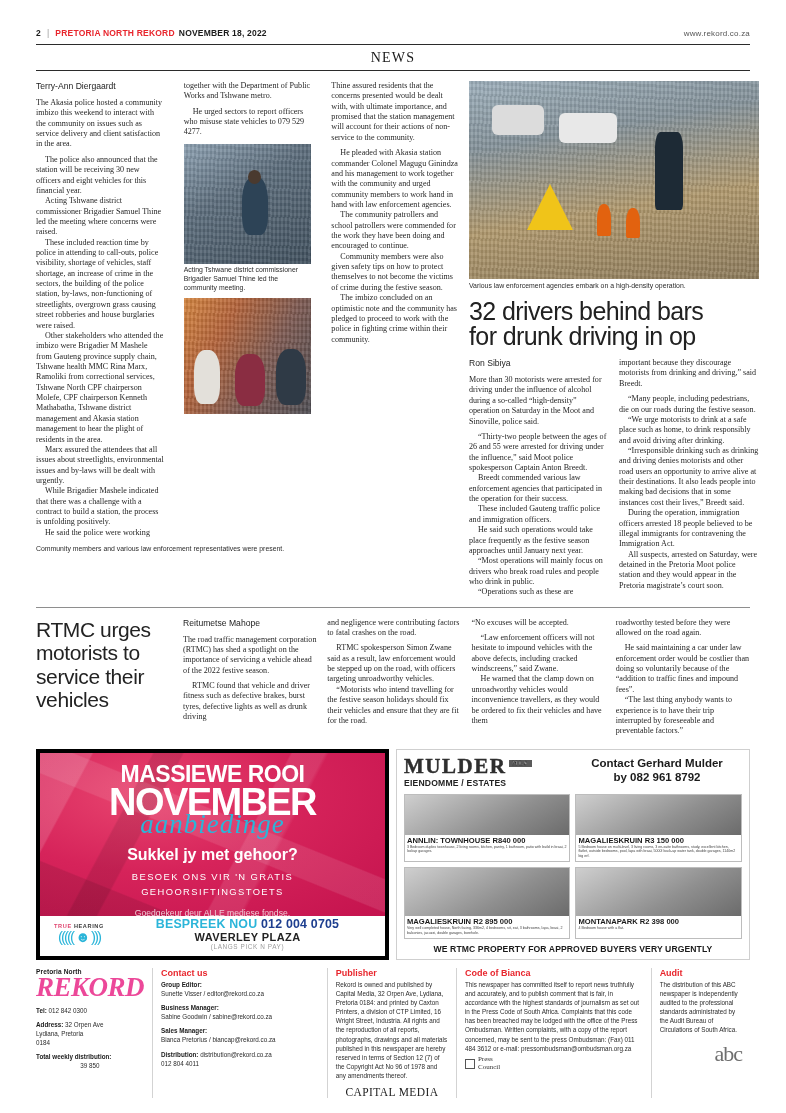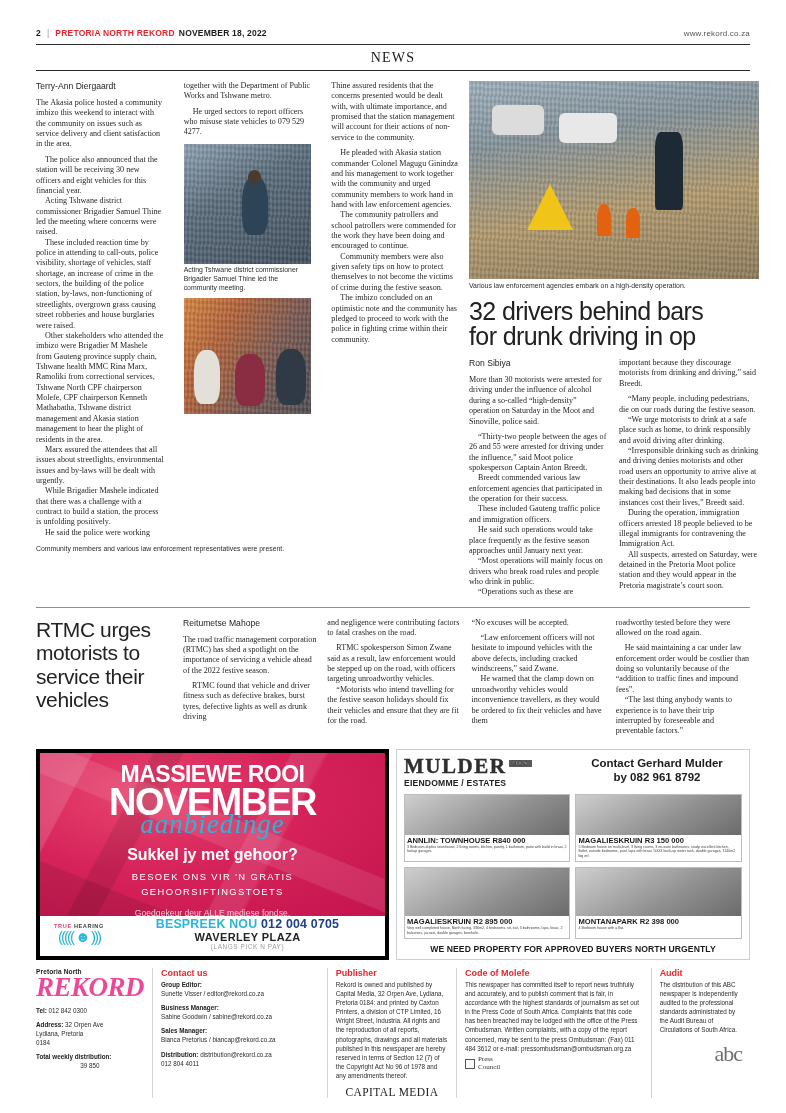--- a/index.html
+++ b/index.html
@@ -415,21 +415,21 @@
           <div class="mu-ttl">MAGALIESKRUIN R2 895 000</div>
           <div class="mu-desc">Very well completed house, North facing, 336m2, 4 bedrooms, sit, eat, 3 bathrooms, lapa, braai, 2 balconies, jacuzzi, double garages, borehole.</div>
         </div>
         <div class="mu-card tall">
           <div class="mu-img"></div>
           <div class="mu-ttl">MONTANAPARK R2 398 000</div>
           <div class="mu-desc">4 Bedroom house with a flat.</div>
         </div>
       </div>
 
-      <div class="mu-foot">WE NEED PROPERTY FOR APPROVED BUYERS NORTH URGENTLY</div>
+      <div class="mu-foot">WE RTMC PROPERTY FOR APPROVED BUYERS VERY URGENTLY</div>
     </div>
   </div>
 
   <div class="footer">
 
     <div class="f-col first">
       <div class="rk-small">Pretoria North</div>
       <div class="rk-big">REKORD</div>
       <div class="f-gap"></div>
       <div class="f-t">
@@ -466,21 +466,21 @@
       <div class="f-t">012 804 4011</div>
     </div>
 
     <div class="f-col publisher">
       <div class="f-h">Publisher</div>
       <div class="f-t">Rekord is owned and published by Capital Media, 32 Orpen Ave, Lydiana, Pretoria 0184: and printed by Caxton Printers, a division of CTP Limited, 16 Wright Street, Industria. All rights and the reproduction of all reports, photographs, drawings and all materials published in this newspaper are hereby reserved in terms of Section 12 (7) of the Copyright Act No 96 of 1978 and any amendments thereof.</div>
       <div class="cm-logo">CAPITAL MEDIA</div>
     </div>
 
     <div class="f-col code">
-      <div class="f-h">Code of Molefe</div>
+      <div class="f-h">Code of Bianca</div>
       <div class="f-t">This newspaper has committed itself to report news truthfully and accurately, and to publish comment that is fair, in accordance with the highest standards of journalism as set out in the Press Code of South Africa. Complaints that this code has been breached may be lodged with the office of the Press Ombudsman. Written complaints, with a copy of the report concerned, may be sent to the press Ombudsman: (Fax) 011 484 3612 or e-mail: pressombudsman@ombudsman.org.za</div>
       <div class="press-box">
         <div class="press-sq"></div>
         <div class="press-txt">
           <div>Press</div>
           <div>Council</div>
         </div>
       </div>
     </div>
 

